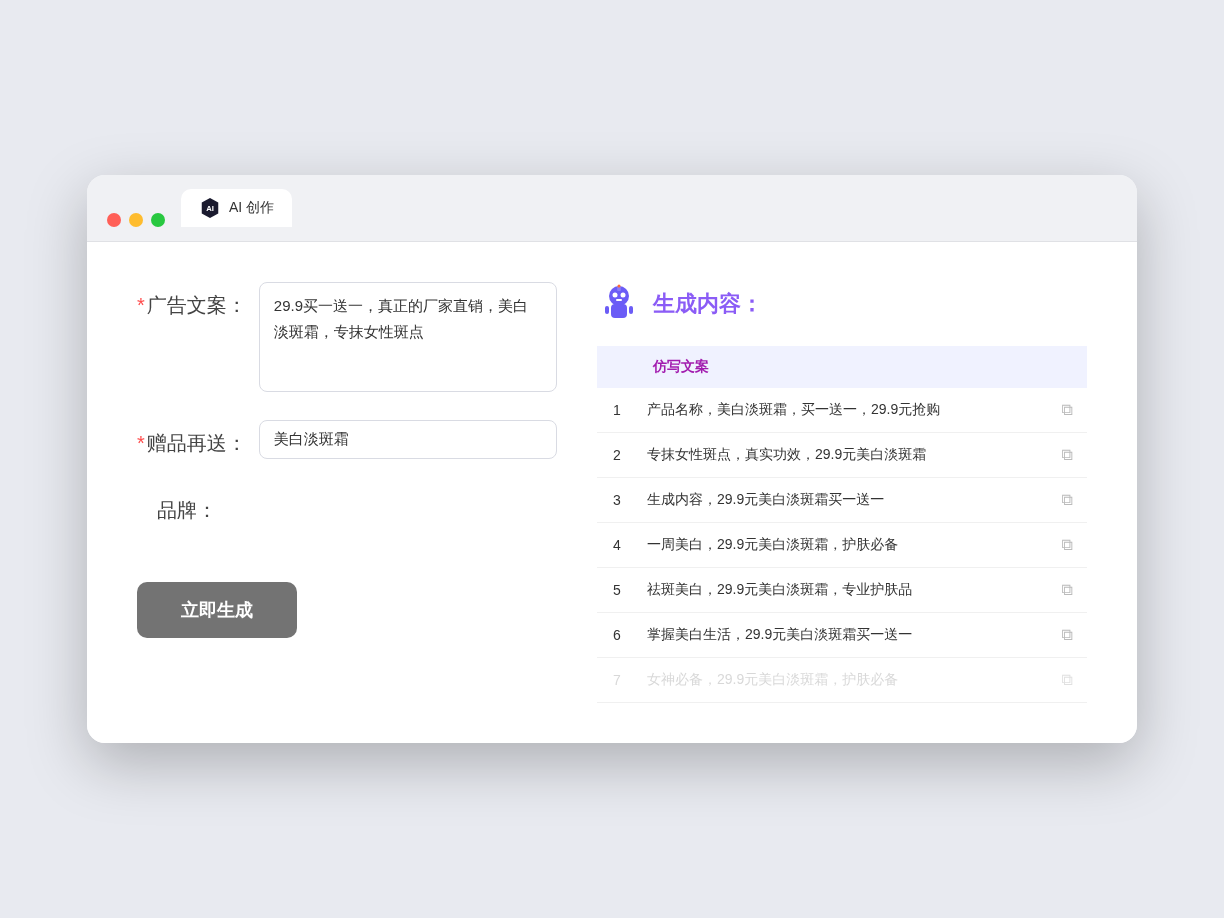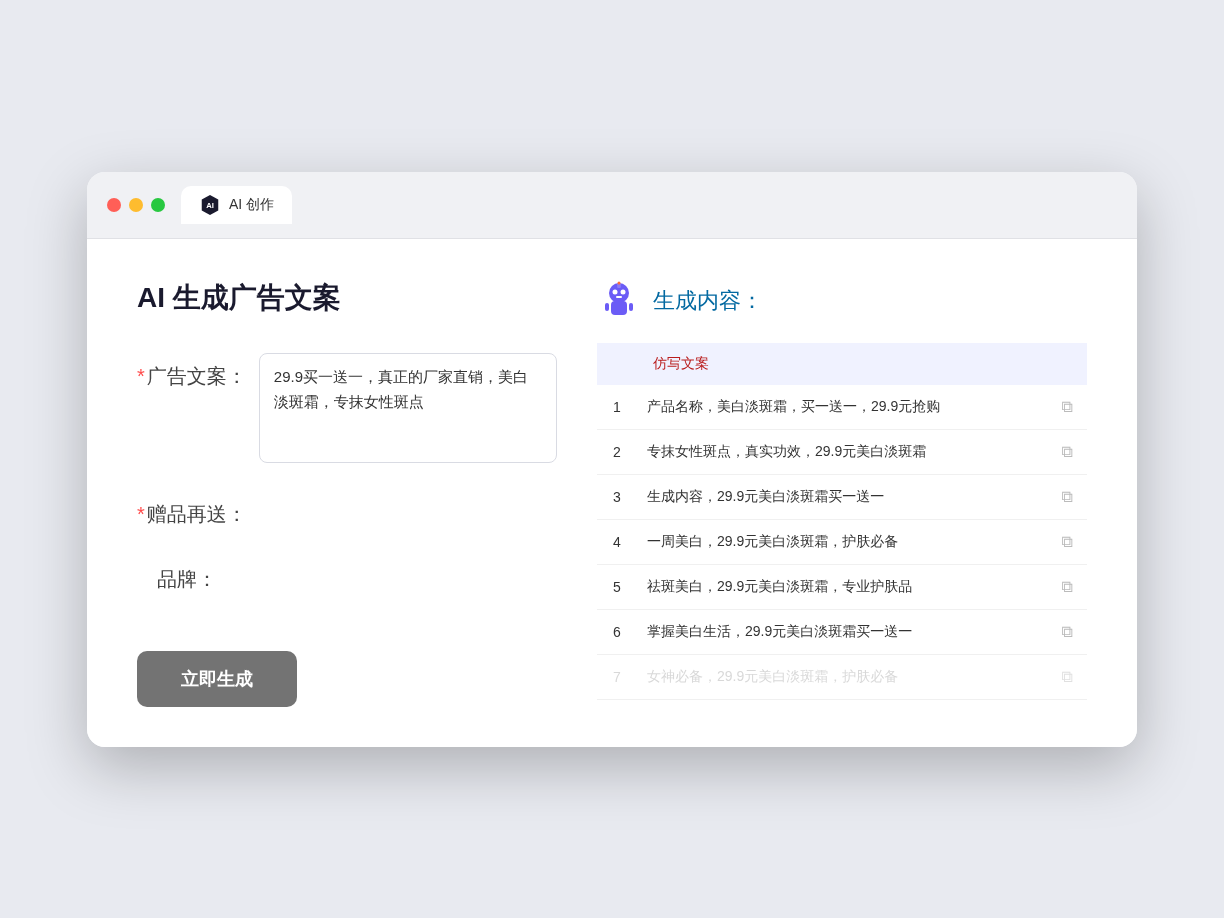--- a/index.html
+++ b/index.html
@@ -18,21 +18,21 @@
       background: #f4f5f8;
       border-radius: 18px;
       box-shadow: 0 20px 60px rgba(0,0,0,0.25);
       overflow: hidden;
     }
 
     .browser-titlebar {
       background: #f0f1f4;
       padding: 14px 20px;
       display: flex;
-      align-items: center;
+      align-items: flex-end;
       gap: 16px;
       border-bottom: 1px solid #e0e1e5;
     }
 
     .traffic-lights {
       display: flex;
       gap: 8px;
       align-items: center;
     }
 
@@ -145,39 +145,39 @@
       margin-bottom: 20px;
     }
 
     .robot-icon {
       width: 44px;
       height: 44px;
     }
 
     .result-title {
       font-size: 22px;
-      font-weight: 400;
-      color: #0369a1;
+      font-weight: 700;
+      color: #8b5cf6;
     }
 
     .result-table {
       width: 100%;
       border-collapse: collapse;
     }
 
     .result-table thead tr {
       background: #f0f2ff;
     }
 
     .result-table th {
       text-align: left;
       padding: 12px 16px;
       font-size: 14px;
-      font-weight: 400;
-      color: #b91c1c;
+      font-weight: 700;
+      color: #a21caf;
     }
 
     .result-table tbody tr {
       border-bottom: 1px solid #f0f0f0;
     }
 
     .result-table tbody tr:last-child td {
       color: #aaa;
     }
 
@@ -227,35 +227,35 @@
         <polygon points="20,2 35,10 35,30 20,38 5,30 5,10" fill="#1a1a2e" stroke="none"></polygon>
         <text x="20" y="26" text-anchor="middle" fill="white" font-size="14" font-weight="bold" font-family="Arial">AI</text>
       </svg>
       <span>AI 创作</span>
     </div>
   </div>
 
   <div class="browser-content">
 
     <div class="left-panel">
-      <h1 class="page-title">AI 生成广告文案</h1>
 
       
       <div class="form-group">
         <label class="form-label">
           <span class="required-star">*</span><span>广告文案：</span>
         </label>
         <textarea class="form-input" style="">29.9买一送一，真正的厂家直销，美白淡斑霜，专抹女性斑点</textarea>
       </div>
 
       
       <div class="form-group">
         <label class="form-label">
           <span class="required-star">*</span><span>赠品再送：</span>
         </label>
+        <input type="text" class="form-input" value="美白淡斑霜" style="">
       </div>
 
       
       <div class="form-group">
         <label class="form-label">品牌：</label>
       </div>
 
       
       <button class="generate-btn">立即生成</button>
     </div>

